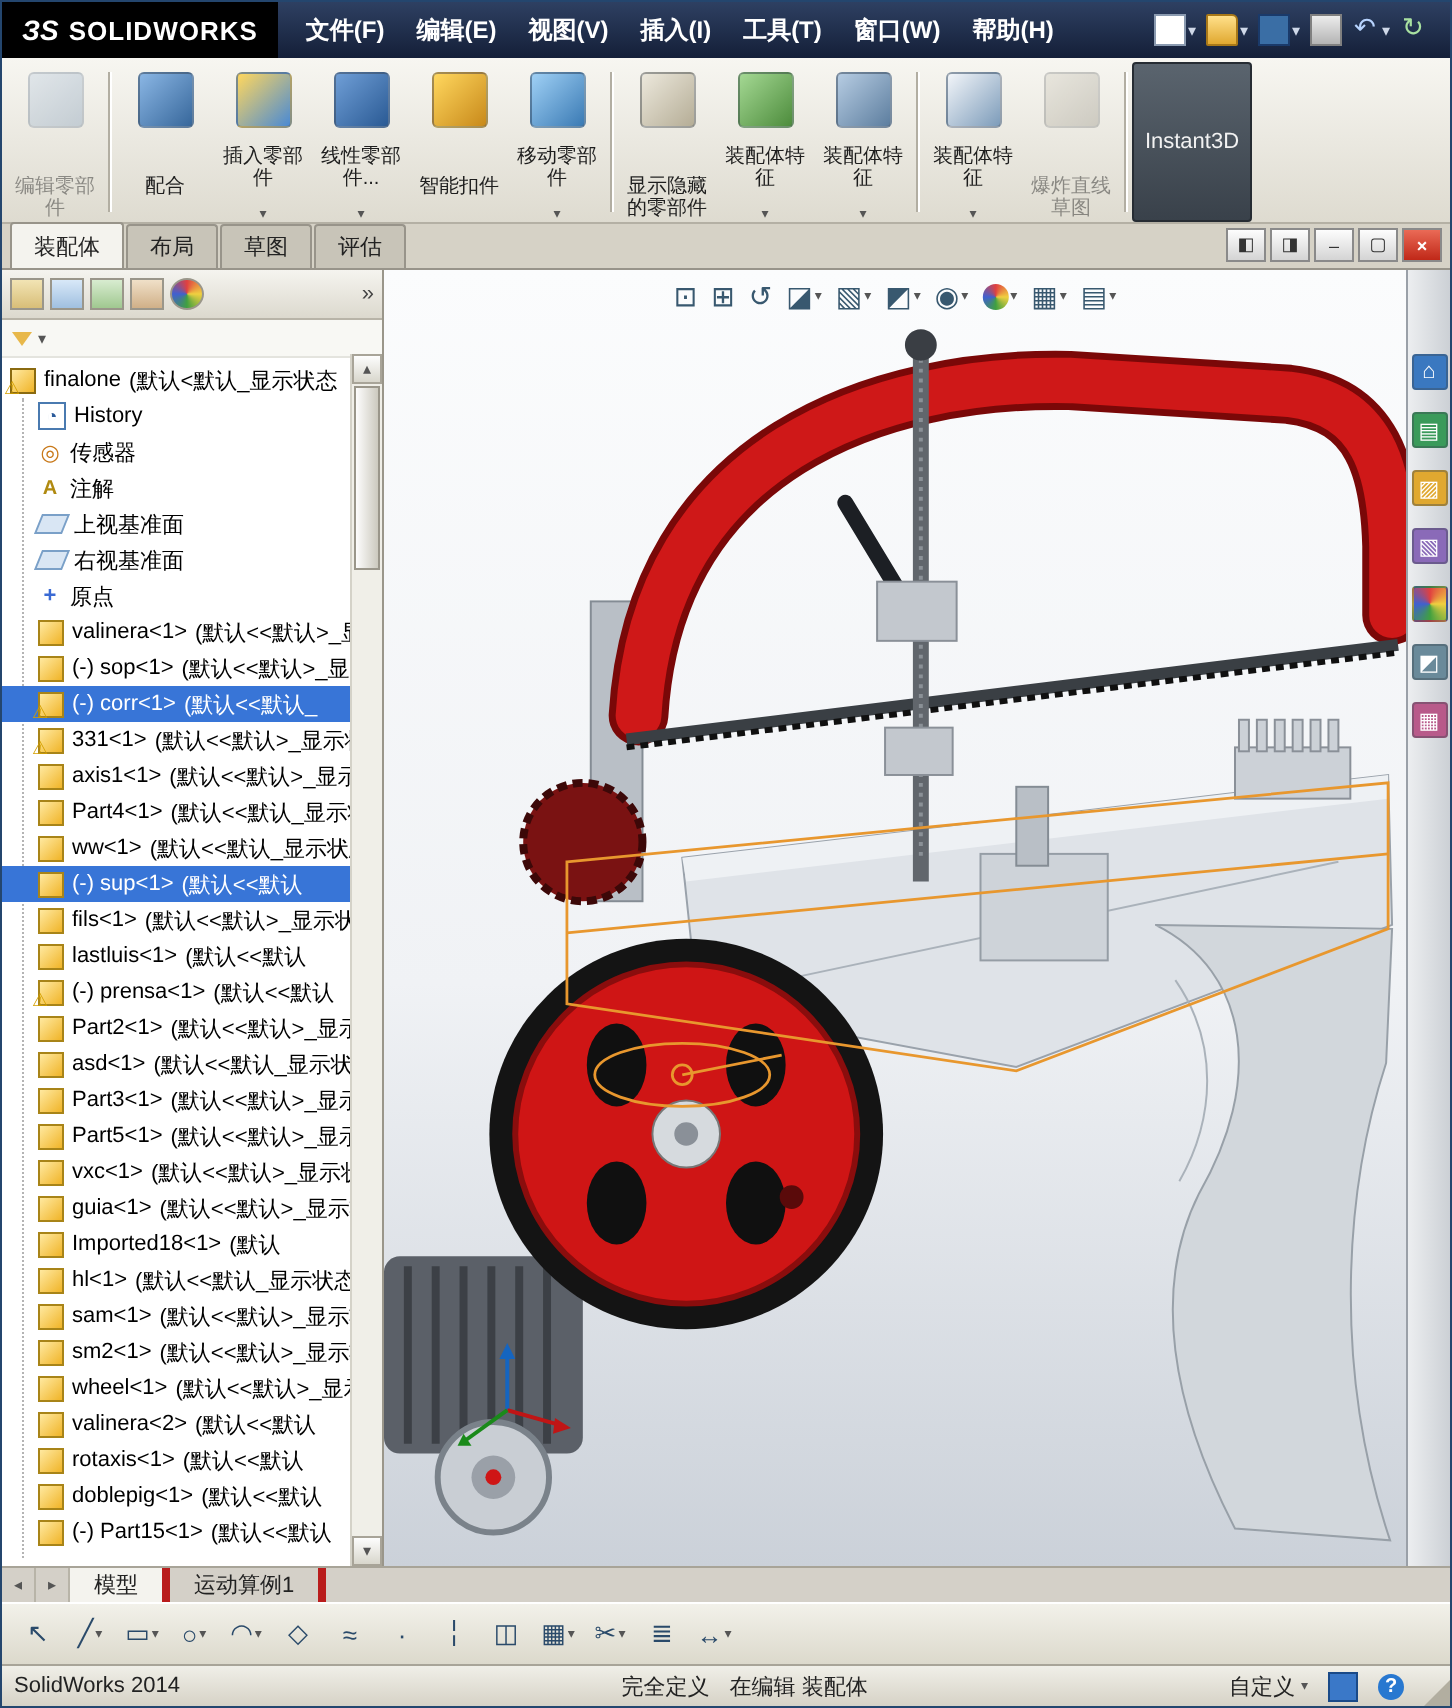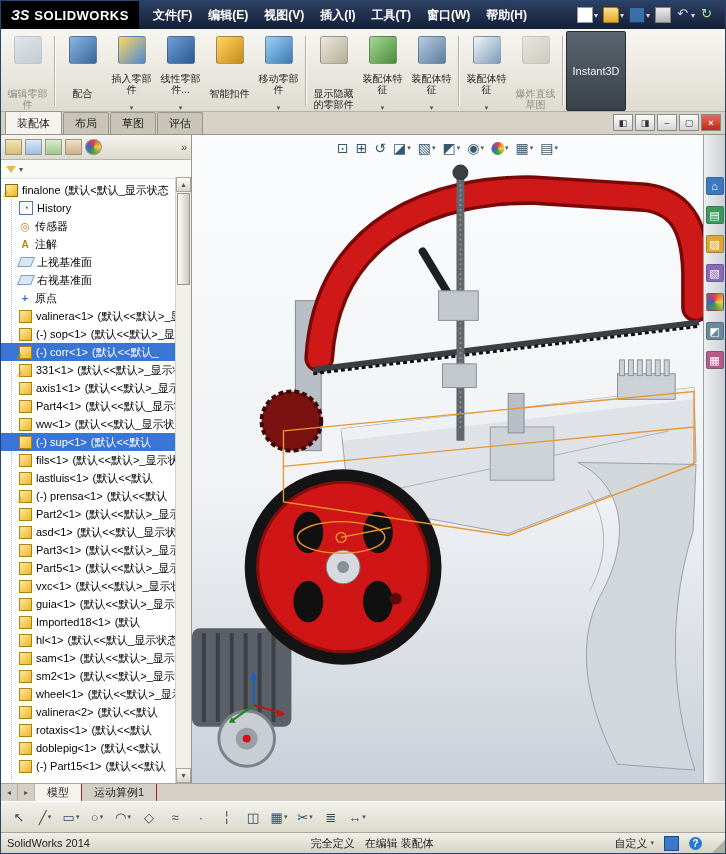--- a/index.html
+++ b/index.html
@@ -90,21 +90,21 @@
   svg.model{position:absolute;inset:0;width:100%;height:100%;}
 
   .taskpane{width:21px;flex:none;background:linear-gradient(90deg,#eceef0,#ccd0d5);border-left:1px solid #9aa0a8;display:flex;flex-direction:column;align-items:center;gap:11px;padding-top:42px;}
   .tpi{width:16px;height:16px;border-radius:2px;color:#fff;font-size:11px;display:flex;align-items:center;justify-content:center;border:1px solid rgba(60,70,80,.4);}
 
   
   .bottomtabs{height:17px;flex:none;background:#d4d0c8;border-top:1px solid #a8a498;display:flex;align-items:stretch;font-size:11px;}
   .btnav{display:flex;}
   .bt-nav{width:16px;display:flex;align-items:center;justify-content:center;color:#555;font-size:8px;border-right:1px solid #b8b4a8;}
   .btabs{display:flex;}
-  .btab{padding:0 12px;display:flex;align-items:center;border-right:1px solid #b91c1c;color:#222;}
+  .btab{padding:0 12px;display:flex;align-items:center;border-right:4px solid #b91c1c;color:#222;}
   .btab.active{background:#f4f3ee;}
   .sketchbar{height:30px;flex:none;background:linear-gradient(#f2f1ea,#dcd9cc);border-top:1px solid #fff;display:flex;align-items:center;gap:2px;padding:0 6px;}
   .skb{height:22px;min-width:20px;display:flex;align-items:center;justify-content:center;gap:1px;padding:0 2px;}
   .skg{font-size:13px;color:#2a4a6a;}
   .skcaret{font-size:7px;color:#555;}
 
   .statusbar{height:20px;flex:none;background:linear-gradient(#f0efe8,#d6d2c6);border-top:1px solid #a8a498;display:flex;align-items:center;font-size:11px;color:#222;padding:0 0 0 6px;gap:10px;}
   .sp{flex:1;}
   .sp2{flex:.8;}
   .custom{display:flex;align-items:center;gap:3px;}

